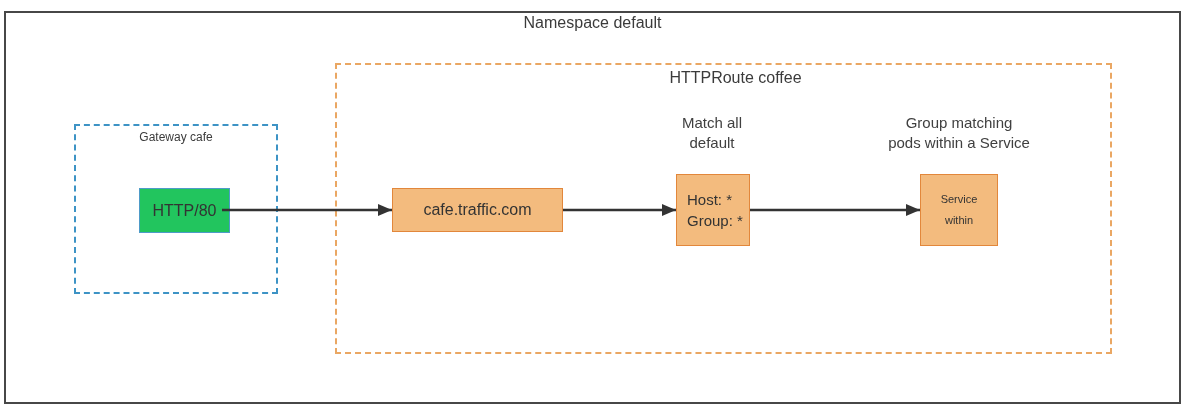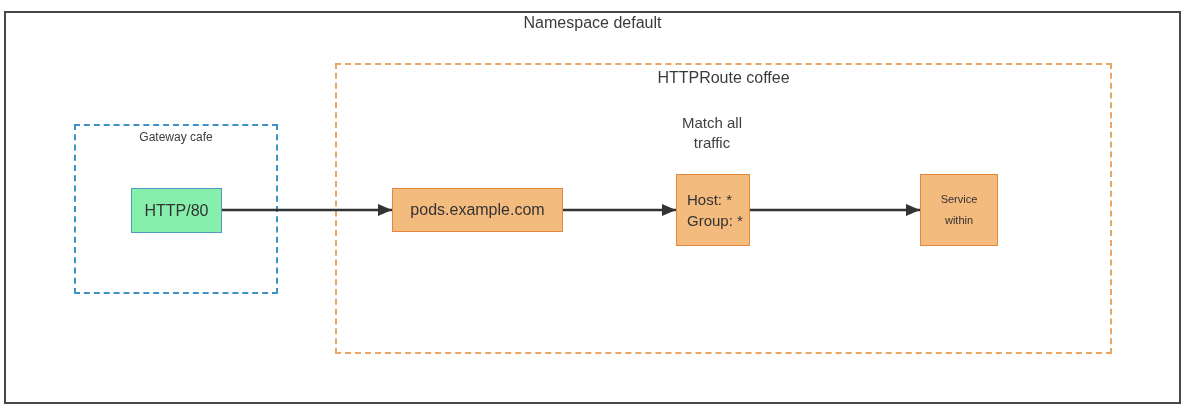--- a/index.html
+++ b/index.html
@@ -45,36 +45,37 @@
     font-size: 12px;
   }
   .httproute-box {
     position: absolute;
     left: 335px; top: 63px;
     width: 777px; height: 291px;
     border: 2px dashed #eaa763;
   }
   .httproute-label {
     position: absolute;
-    left: 0; top: 4px;
+    left: 12px; top: 4px;
     width: 100%;
     text-align: center;
     font-size: 16px;
   }
   .node {
     position: absolute;
     display: flex;
     align-items: center;
     justify-content: center;
     font-size: 16px;
     color: #333333;
   }
   .node-blue {
-    background: #86efac;
+    background: #22c55e;
     border: 1.5px solid #4e9bc8;
+    margin-left: 8px;
   }
   .node-orange {
     background: #f3bb7e;
     border: 1.5px solid #e2873b;
   }
   .node-listener   { left: 131px; top: 188px; width: 91px;  height: 45px; }
   .node-hostname   { left: 392px; top: 188px; width: 171px; height: 44px; }
   .node-match      { left: 676px; top: 174px; width: 74px;  height: 72px;
                      justify-content: flex-start; padding-left: 10px; }
   .node-service    { left: 920px; top: 174px; width: 78px;  height: 72px; }
@@ -112,35 +113,39 @@
 
   <div class="httproute-box">
     <div class="httproute-label">HTTPRoute coffee</div>
   </div>
 
   <div class="node node-blue node-listener">
     <span>HTTP/80</span>
   </div>
 
   <div class="node node-orange node-hostname">
-    <span>pods.example.com</span>
+    <span>cafe.traffic.com</span>
   </div>
 
   <div class="annotation annotation-match">
     <div>Match all</div>
-    <div>traffic</div>
+    <div>default</div>
   </div>
 
   <div class="node node-orange node-match">
     <div class="node-lines">
       <div>Host: *</div>
       <div>Group: *</div>
     </div>
   </div>
 
+  <div class="annotation annotation-backend">
+    <div>Group matching</div>
+    <div>pods within a Service</div>
+  </div>
 
   <div class="node node-orange node-service">
     <div class="node-lines-center">
       <div>Service</div>
       <div>within</div>
     </div>
   </div>
 
   <svg class="arrow-layer" width="1188" height="420" viewBox="0 0 1188 420" xmlns="http://www.w3.org/2000/svg">
     <defs>

